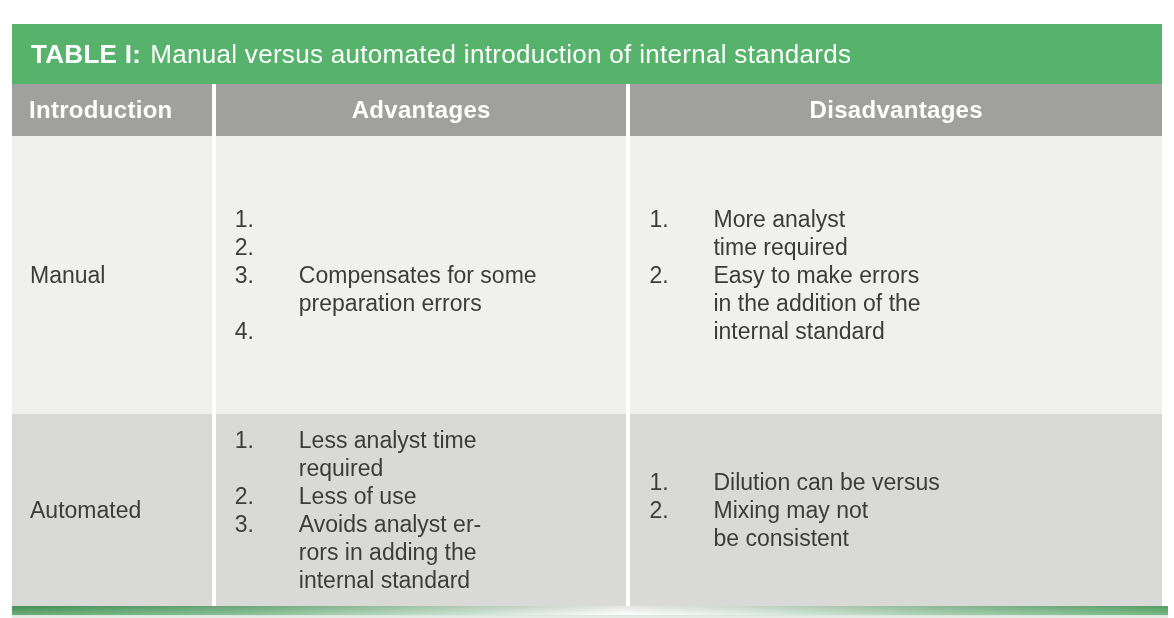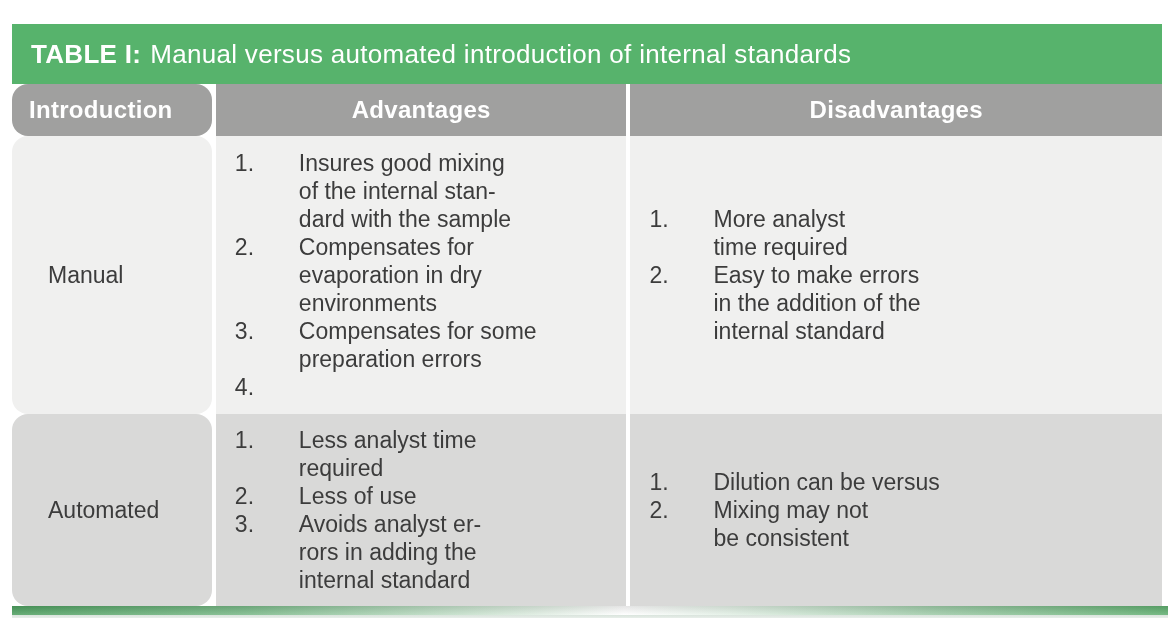--- a/index.html
+++ b/index.html
@@ -23,21 +23,21 @@
     display: flex;
     align-items: center;
     padding-left: 19px;
     color: #ffffff;
     font-size: 26px;
     letter-spacing: 0.3px;
   }
   .title-bar .t-label { font-weight: bold; margin-right: 9px; }
   
   .row { display: flex; gap: 4px; background: #ffffff; }
-  .c1 { width: 200px; border-radius: 16px; }
+  .c1 { width: 200px; }
   .c2 { width: 411px; }
   .c3 { width: 532px; }
   .header-row { height: 52px; }
   .header-row .cell {
     background: #a0a09f;
     color: #ffffff;
     font-weight: bold;
     font-size: 24px;
     letter-spacing: 0.3px;
     display: flex;
@@ -49,21 +49,21 @@
     display: flex;
     flex-direction: column;
     justify-content: center;
     font-size: 23px;
     line-height: 28px;
   }
   .row-manual { height: 278px; }
   .row-manual .cell { background: #f0f0ef; }
   .row-automated { height: 192px; }
   .row-automated .cell { background: #d9d9d8; }
-  .intro-cell { padding-left: 36px; font-size: 24px; }
+  .intro-cell { padding-left: 18px; font-size: 24px; }
   .list-cell { padding-left: 19px; padding-right: 6px; }
   .li { display: flex; align-items: flex-start; }
   .li .num { width: 64px; flex-shrink: 0; }
   .li .txt { white-space: pre-line; }
   
   .accent-bar {
     height: 9px;
     width: 1156px;
     background:
       linear-gradient(180deg, rgba(0,0,0,0.10) 0%, rgba(255,255,255,0.15) 100%),
@@ -89,29 +89,23 @@
     <div class="cell c1">Introduction</div>
     <div class="cell c2">Advantages</div>
     <div class="cell c3">Disadvantages</div>
   </div>
 
   <div class="row body-row row-manual">
     <div class="cell c1 intro-cell">Manual</div>
     <div class="cell c2 list-cell">
       <div class="li">
         <span class="num">1.</span>
-        <span class="txt">Insures good mixing
-of the internal stan-
-dard with the sample</span>
       </div>
       <div class="li">
         <span class="num">2.</span>
-        <span class="txt">Compensates for
-evaporation in dry
-environments</span>
       </div>
       <div class="li">
         <span class="num">3.</span>
         <span class="txt">Compensates for some
 preparation errors</span>
       </div>
       <div class="li">
         <span class="num">4.</span>
       </div>
     </div>

